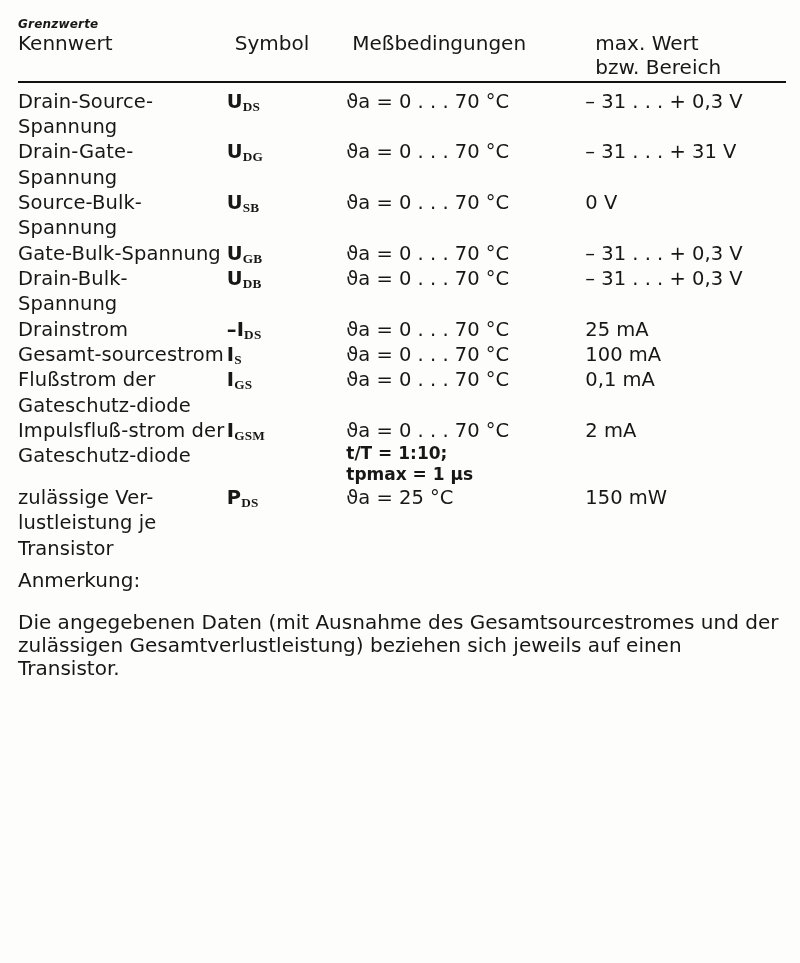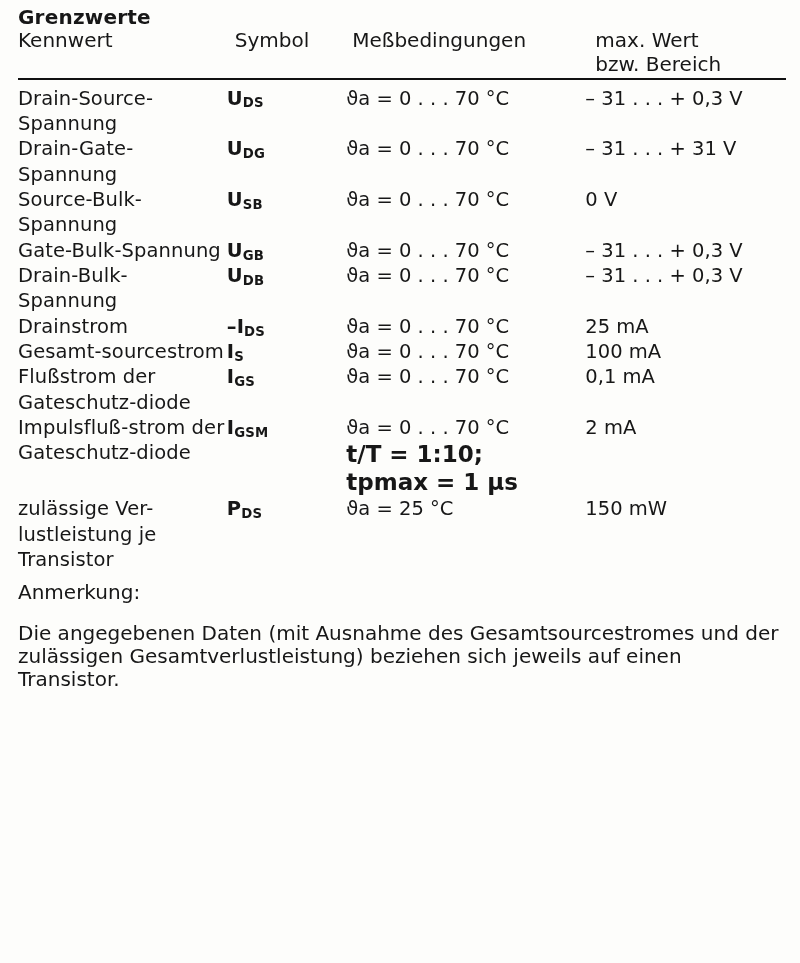--- a/index.html
+++ b/index.html
@@ -19,25 +19,26 @@
     width: 800px;
     height: 963px;
     padding: 0;
     box-sizing: border-box;
     background: #fdfdfb;
   }
   .inner {
     padding: 6px 14px 0 18px;
   }
   .title {
-    font-size: 20px;
+    font-size: 12px;
     font-weight: bold;
     letter-spacing: 0.2px;
     line-height: 1.12;
-    margin: 0 0 1px 0;
+    margin: 12px 0 1px 0;
+    font-style: italic;
   }
   table.spec {
     width: 100%;
     border-collapse: collapse;
     table-layout: fixed;
   }
   table.spec th, table.spec td {
     vertical-align: top;
     padding: 0;
   }
@@ -77,24 +78,25 @@
   td.cond { padding-left: 6px; }
   td.val  { text-align: left; padding-right: 6px; }
 
   sub {
     font-size: 0.68em;
     vertical-align: baseline;
     position: relative;
     top: 0.22em;
     font-weight: bold;
     letter-spacing: 0.2px;
+    font-family: Liberation Serif, serif;
   }
   .cond-main { white-space: nowrap; }
   .cond-sub {
-    font-size: 23px;
+    font-size: 17px;
     font-weight: bold;
     line-height: 1.22;
     white-space: nowrap;
   }
 
   .note {
     margin-top: 8px;
     font-size: 20px;
     line-height: 1.18;
   }

